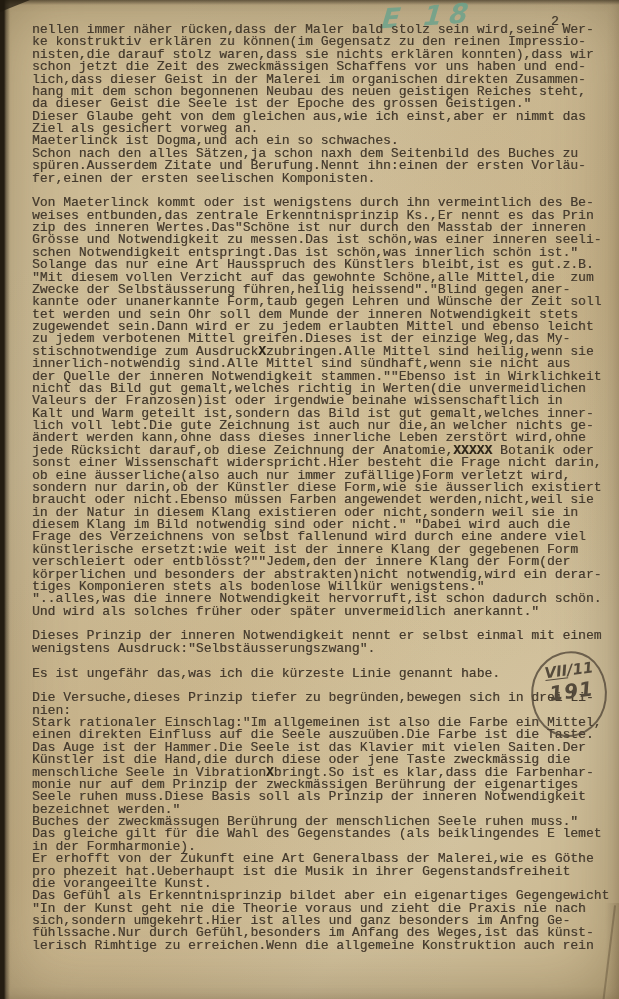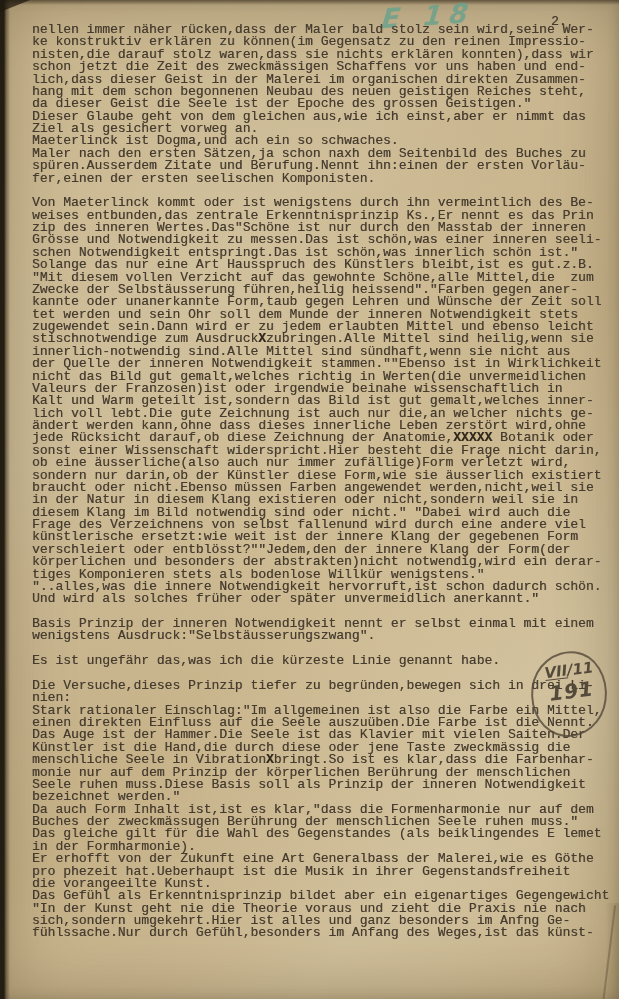--- a/index.html
+++ b/index.html
@@ -96,35 +96,36 @@
       <div class="tl"><span>nellen immer näher rücken,dass der Maler bald stolz sein wird,seine Wer-</span></div>
       <div class="tl"><span>ke </span><span class="u">konstruktiv</span><span> erklären zu können(im Gegensatz zu den reinen Impressio-</span></div>
       <div class="tl"><span>nisten,die darauf stolz waren,dass sie nichts erklären konnten),dass wir</span></div>
       <div class="tl"><span>schon jetzt die Zeit des zweckmässigen Schaffens vor uns haben und end-</span></div>
       <div class="tl"><span>lich,dass dieser Geist in der Malerei im organischen direkten Zusammen-</span></div>
       <div class="tl"><span>hang mit dem schon begonnenen Neubau des neuen geistigen Reiches steht,</span></div>
       <div class="tl"><span>da dieser Geist die Seele ist der Epoche des grossen Geistigen."</span></div>
       <div class="tl"><span>Dieser Glaube geht von dem gleichen aus,wie ich einst,aber er nimmt das</span></div>
       <div class="tl"><span>Ziel als gesichert vorweg an.</span></div>
       <div class="tl"><span>Maeterlinck ist Dogma,und ach ein so schwaches.</span></div>
-      <div class="tl"><span>Maler nach den ersten Sätzen,ja schon naxh dem Seitenbild des Buches zu</span></div>
+      <div class="tl"><span>Schon nach den alles Sätzen,ja schon naxh dem Seitenbild des Buches zu</span></div>
       <div class="tl"><span>spüren.Ausserdem Zitate und Berufung.Nennt ihn:einen der ersten Vorläu-</span></div>
       <div class="tl"><span>fer,einen der ersten seelischen Komponisten.</span></div>
       <div class="tl">&nbsp;</div>
       <div class="tl"><span>Von Maeterlinck kommt oder ist wenigstens durch ihn vermeintlich des Be-</span></div>
       <div class="tl"><span>weises entbunden,das zentrale Erkenntnisprinzip Ks.,Er nennt es das </span><span class="u">Prin</span></div>
       <div class="tl"><span class="u">zip des inneren Wertes</span><span>.Das"Schöne ist nur durch den Masstab der inneren</span></div>
       <div class="tl"><span>Grösse und Notwendigkeit zu messen.Das ist schön,was einer inneren seeli-</span></div>
       <div class="tl"><span>schen Notwendigkeit entspringt.Das ist schön,was innerlich schön ist."</span></div>
       <div class="tl"><span>Solange das nur eine Art Hausspruch des Künstlers bleibt,ist es gut.z.B.</span></div>
       <div class="tl"><span>"Mit diesem vollen Verzicht auf das gewohnte Schöne,alle Mittel,die  zum</span></div>
-      <div class="tl"><span>Zwecke der Selbstäusserung führen,heilig heissend"."Farben gegen aner-</span></div>
+      <div class="tl"><span>Zwecke der Selbstäusserung führen,heilig heissend"."Blind gegen aner-</span></div>
       <div class="tl"><span>kannte oder unanerkannte Form,taub gegen Lehren und Wünsche der Zeit soll</span></div>
       <div class="tl"><span>tet werden und sein Ohr soll dem Munde der inneren Notwendigkeit stets</span></div>
       <div class="tl"><span>zugewendet sein.Dann wird er zu jedem erlaubten Mittel und ebenso leicht</span></div>
+      <div class="tl"><span>zu jedem verbotenen Mittel greifen.Dieses ist der einzige Weg,das My-</span></div>
       <div class="tl"><span>stischnotwendige zum Ausdruck</span><span class="b">X</span><span>zubringen.Alle Mittel sind heilig,wenn sie</span></div>
       <div class="tl"><span>innerlich-notwendig sind.Alle Mittel sind sündhaft,wenn sie nicht aus</span></div>
       <div class="tl"><span>der Quelle der inneren Notwendigkeit stammen.""Ebenso ist in Wirklichkeit</span></div>
       <div class="tl"><span>nicht das Bild gut gemalt,welches richtig in Werten(die unvermeidlichen</span></div>
       <div class="tl"><span>Valeurs der Franzosen)ist oder irgendwie beinahe wissenschaftlich in</span></div>
       <div class="tl"><span>Kalt und Warm geteilt ist,sondern das Bild ist gut gemalt,welches inner-</span></div>
       <div class="tl"><span>lich voll lebt.Die gute Zeichnung ist auch nur die,an welcher nichts ge-</span></div>
       <div class="tl"><span>ändert werden kann,ohne dass dieses innerliche Leben zerstört wird,ohne</span></div>
       <div class="tl"><span>jede Rücksicht darauf,ob diese Zeichnung der Anatomie,</span><span class="b">XXXXX</span><span> Botanik oder</span></div>
       <div class="tl"><span>sonst einer Wissenschaft widerspricht.Hier besteht die Frage nicht darin,</span></div>
@@ -134,46 +135,46 @@
       <div class="tl"><span>in der Natur in diesem Klang existieren oder nicht,sondern weil sie in</span></div>
       <div class="tl"><span>diesem Klang im Bild notwendig sind oder nicht." "Dabei wird auch die</span></div>
       <div class="tl"><span>Frage des Verzeichnens von selbst fallenund wird durch eine andere viel</span></div>
       <div class="tl"><span>künstlerische ersetzt:wie weit ist der innere Klang der gegebenen Form</span></div>
       <div class="tl"><span>verschleiert oder entblösst?""Jedem,den der innere Klang der Form(der</span></div>
       <div class="tl"><span>körperlichen und besonders der abstrakten)nicht notwendig,wird ein derar-</span></div>
       <div class="tl"><span>tiges Komponieren stets als bodenlose Willkür wenigstens."</span></div>
       <div class="tl"><span>"..alles,was die innere Notwendigkeit hervorruft,ist schon dadurch schön.</span></div>
       <div class="tl"><span>Und wird als solches früher oder später unvermeidlich anerkannt."</span></div>
       <div class="tl">&nbsp;</div>
-      <div class="tl"><span>Basis Prinzip der inneren Notwendigkeit nennt er selbst einmal mit einem</span></div>
+      <div class="tl"><span>Dieses Prinzip der inneren Notwendigkeit nennt er selbst einmal mit einem</span></div>
       <div class="tl"><span>wenigstens Ausdruck:"Selbstäusserungszwang".</span></div>
       <div class="tl">&nbsp;</div>
       <div class="tl"><span>Es ist ungefähr das,was ich die kürzeste Linie genannt habe.</span></div>
       <div class="tl">&nbsp;</div>
       <div class="tl"><span>Die Versuche,dieses Prinzip tiefer zu begründen,bewegen sich in drei Li-</span></div>
       <div class="tl"><span>nien:</span></div>
       <div class="tl"><span>Stark </span><span class="u">rationaler Einschlag:</span><span>"Im allgemeinen ist also die Farbe ein Mittel,</span></div>
-      <div class="tl"><span>einen direkten Einfluss auf die Seele auszuüben.Die Farbe ist die Nennt.</span></div>
+      <div class="tl"><span>einen direkten Einfluss auf die Seele auszuüben.Die Farbe ist die Taste.</span></div>
       <div class="tl"><span>Das Auge ist der Hammer.Die Seele ist das Klavier mit vielen Saiten.Der</span></div>
       <div class="tl"><span>Künstler ist die Hand,die durch diese oder jene Taste </span><span class="u">zweckmässig</span><span> die</span></div>
       <div class="tl"><span>menschliche Seele in Vibration</span><span class="b">X</span><span>bringt.So ist es klar,dass die Farbenhar-</span></div>
-      <div class="tl"><span>monie nur auf dem Prinzip der körperlichen Berührung der menschlichen</span></div>
+      <div class="tl"><span>monie nur auf dem Prinzip der zweckmässigen Berührung der eigenartiges</span></div>
       <div class="tl"><span>Seele ruhen muss.Diese Basis soll als Prinzip der inneren Notwendigkeit</span></div>
       <div class="tl"><span>bezeichnet werden."</span></div>
-      <div class="tl"><span>Da auch Form Inhalt ist,ist es klar,"dass die Formenharmonie nur auf dem</span></div>
       <div class="tl"><span>Buches der zweckmässugen Berührung der menschlichen Seele ruhen muss."</span></div>
       <div class="tl"><span>Das gleiche gilt für die Wahl des Gegenstandes (als beiklingendes E lemet</span></div>
       <div class="tl"><span>in der Formharmonie).</span></div>
       <div class="tl"><span>Er erhofft von der Zukunft eine Art Generalbass der Malerei,wie es Göthe</span></div>
       <div class="tl"><span>pro phezeit hat.Ueberhaupt ist die Musik in ihrer Gegenstandsfreiheit</span></div>
       <div class="tl"><span>die vorangeeilte Kunst.</span></div>
       <div class="tl"><span>Das </span><span class="u">Gefühl als Erkenntnisprinzip</span><span> bildet aber ein eigenartiges Gegengewicht</span></div>
       <div class="tl"><span>"In der Kunst geht nie die Theorie voraus und zieht die Praxis nie nach</span></div>
       <div class="tl"><span>sich,sondern umgekehrt.Hier ist alles und ganz besonders im Anfng Ge-</span></div>
       <div class="tl"><span>fühlssache.Nur durch Gefühl,besonders im Anfang des Weges,ist das künst-</span></div>
+      <div class="tl"><span>lerisch Rimhtige zu erreichen.Wenn die allgemeine Konstruktion auch rein</span></div>
     </div>
 
   <div class="stamp">
     <div class="stamp-inner">
       <div class="stamp-row1"><span class="rn">VII</span><span>/11</span></div>
       <div class="stamp-row2">191</div>
     </div>
   </div>
 
   <div class="fold-br-shade"></div>

